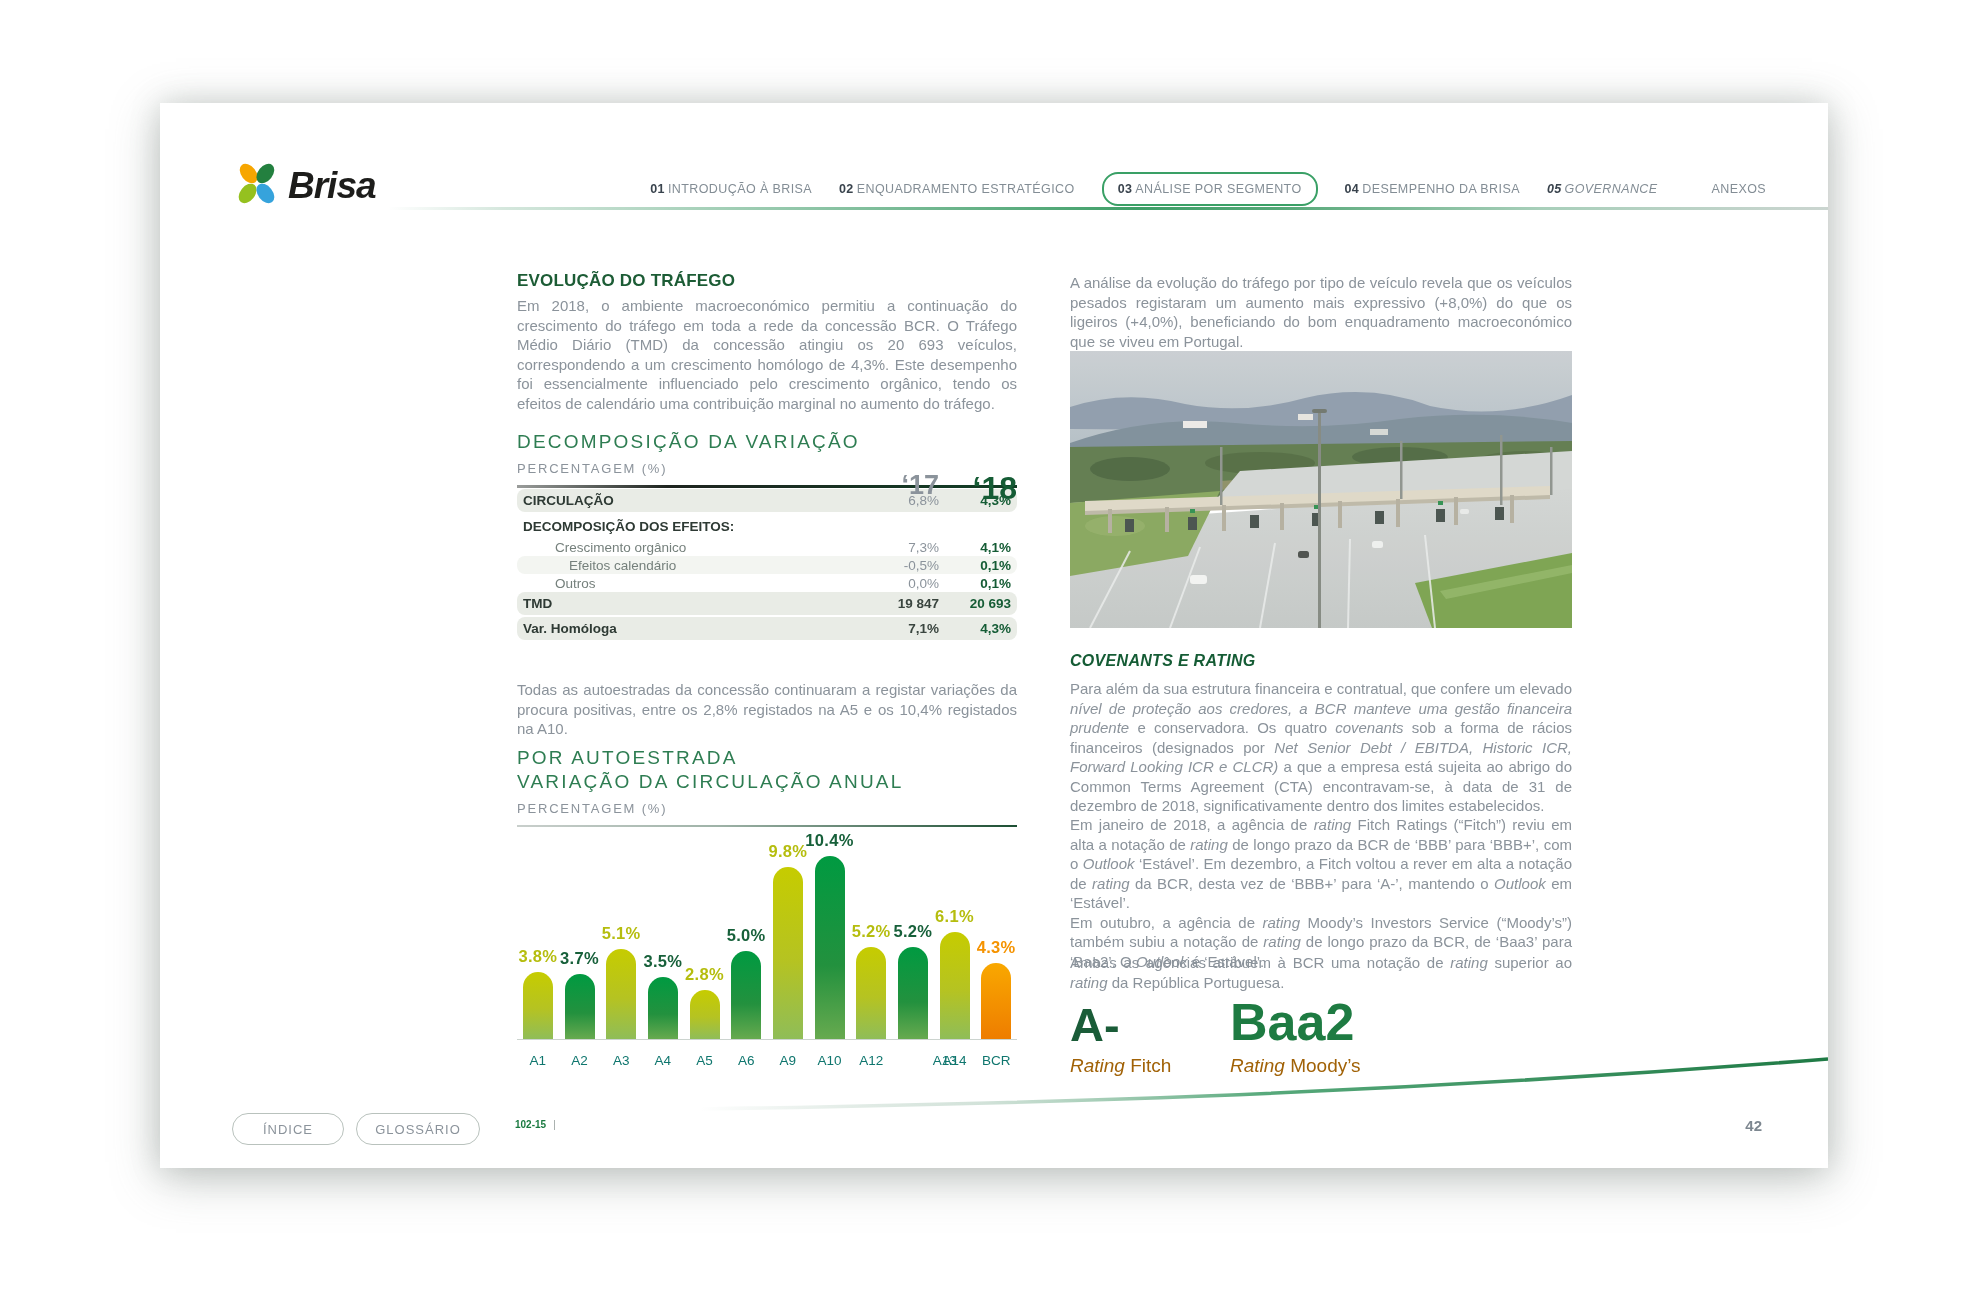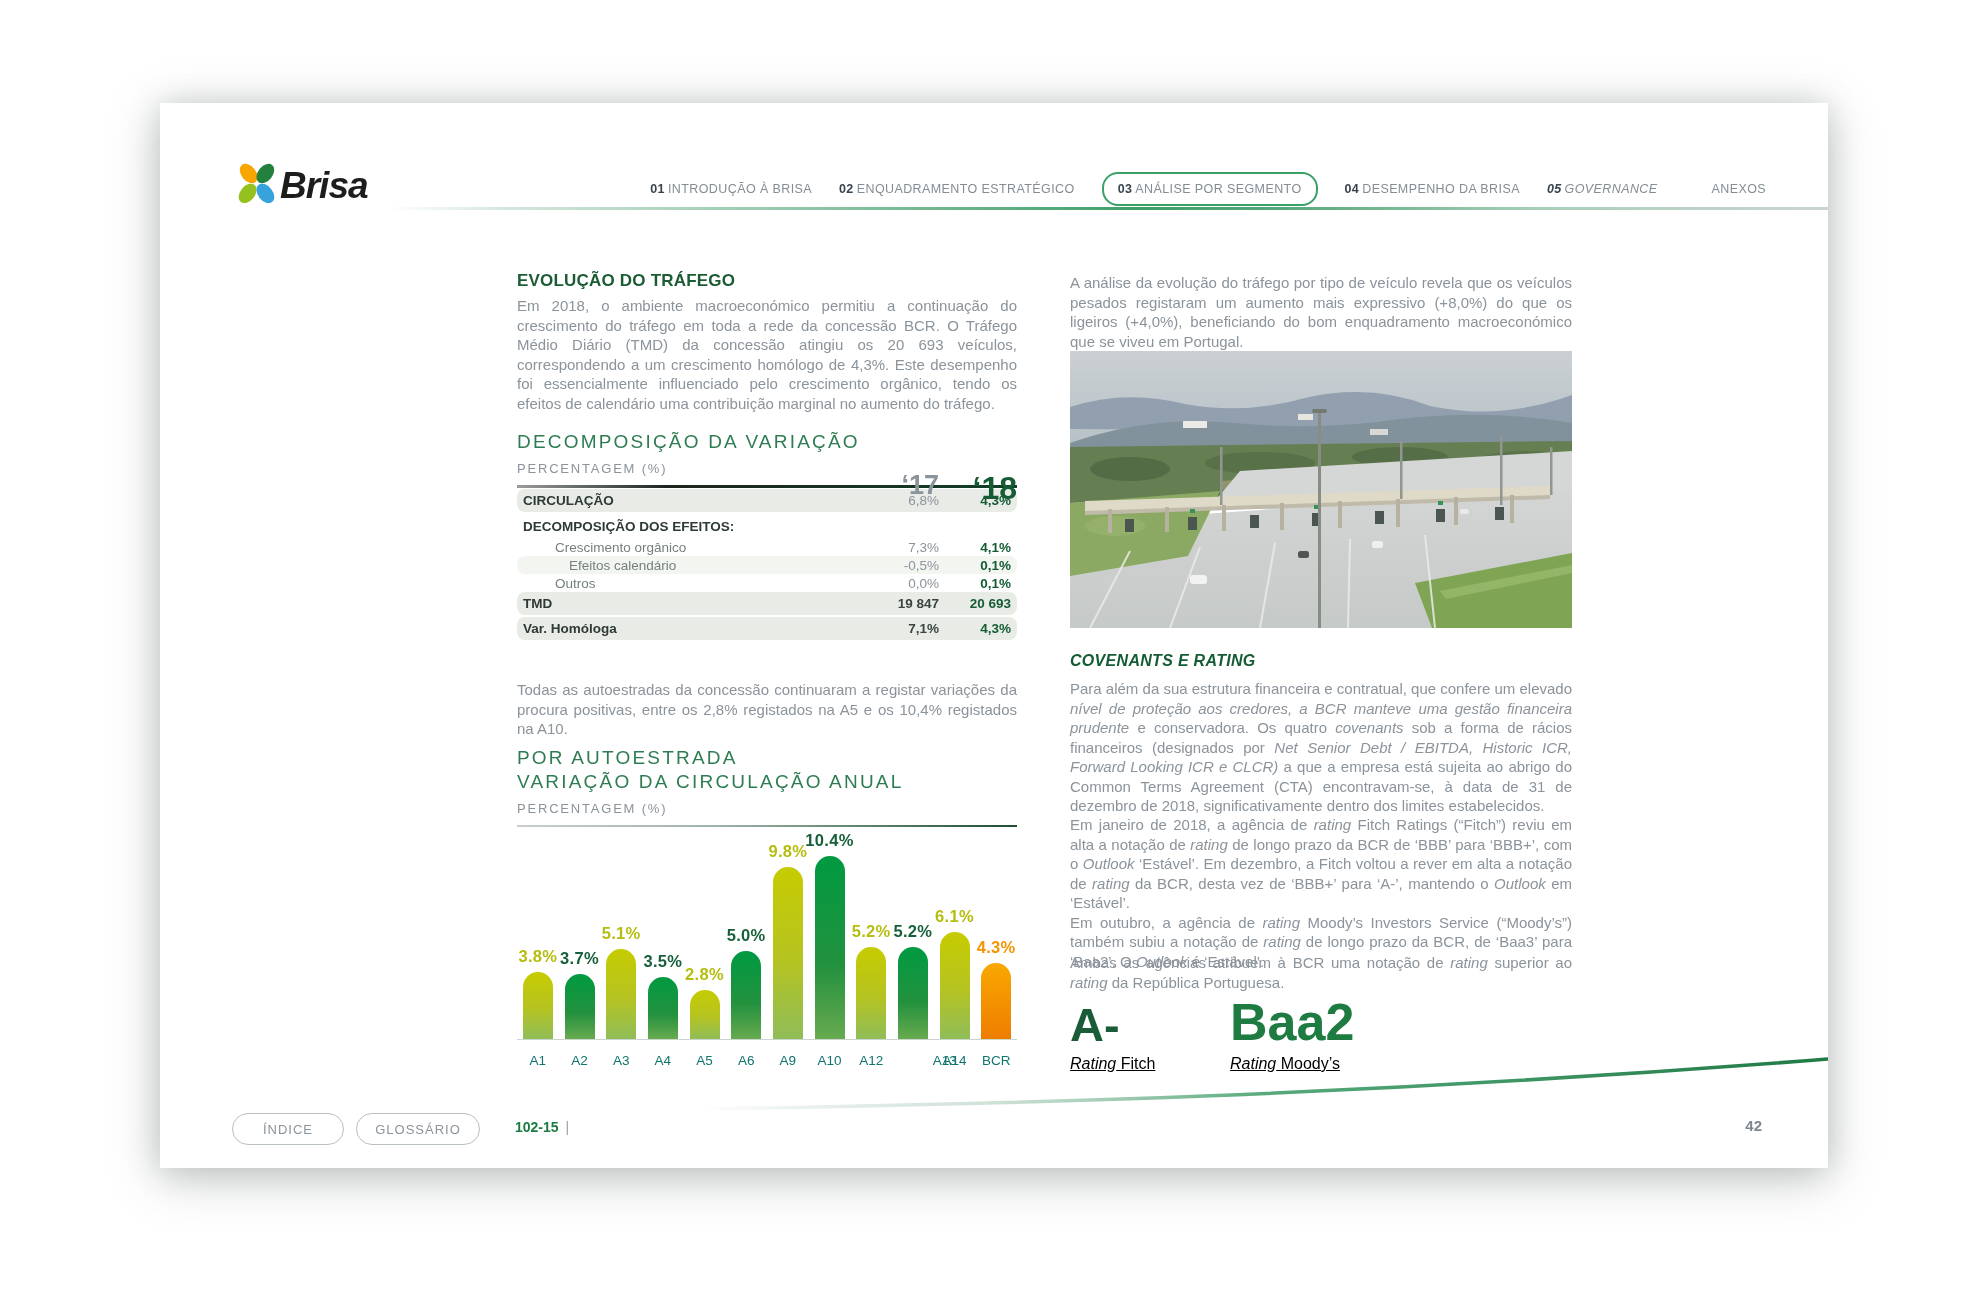--- a/index.html
+++ b/index.html
@@ -1,20 +1,20 @@
 <!DOCTYPE html>
 <html><head>
 <meta charset="utf-8">
 <style>
   html,body{margin:0;padding:0;}
   body{width:1974px;height:1289px;background:#ffffff;font-family:"Liberation Sans",sans-serif;position:relative;overflow:hidden;}
   .page{position:absolute;left:160px;top:103px;width:1668px;height:1065px;background:#ffffff;
         box-shadow:0 10px 45px rgba(100,110,105,.38), 0 0 28px rgba(120,130,125,.22);}
   
-  .logo{position:absolute;left:74px;top:58px;display:flex;align-items:center;gap:0;}
+  .logo{position:absolute;left:74px;top:58px;display:flex;align-items:center;gap:8px;}
   .logo-word{font-size:37px;font-weight:800;font-style:italic;color:#1d1d1b;letter-spacing:-1px;}
   .nav{position:absolute;left:640px;right:62px;top:66px;height:40px;display:flex;align-items:center;justify-content:flex-end;gap:27px;z-index:3;}
   .nav-item{font-size:12.5px;color:#838d95;letter-spacing:.4px;white-space:nowrap;}
   .nav-item b{color:#39434d;font-weight:700;margin-right:3px;}
   .nav-item.ital{font-style:italic;}
   .nav-item.active{border:2px solid #3aa066;border-radius:16px;padding:8px 14px;background:#fff;}
   .nav-sep{width:1px;height:26px;background:#c9d0cc;}
   .nav-line{position:absolute;left:228px;right:0;top:104px;height:2.5px;z-index:1;
     background:linear-gradient(90deg,rgba(255,255,255,0) 0%,#d5e7dd 8%,#8cc4a5 30%,#3f9f68 52%,#56a878 62%,#a8cfba 80%,#cbd5d0 100%);}
   
@@ -56,27 +56,27 @@
   .bar-val{position:absolute;width:80px;text-align:center;font-size:16.5px;font-weight:700;letter-spacing:.3px;}
   .bar-val.yg{color:#b5bd0e;}
   .bar-val.g{color:#17603a;}
   .bar-val.o{color:#f59300;}
   .bar-cat{position:absolute;bottom:0;width:60px;text-align:center;font-size:13.5px;font-weight:400;color:#0f766e;}
   
   .photo{position:absolute;top:248px;width:502px;height:277px;overflow:hidden;}
   .cov-title{position:absolute;top:549px;font-size:16px;font-weight:700;font-style:italic;color:#155c35;letter-spacing:.3px;}
   .rating{position:absolute;}
   .rating .val{font-weight:800;line-height:1;}
-  .rating .cap{font-size:16px;color:#000000;margin-top:7px;text-decoration:underline;}
+  .rating .cap{font-size:19px;color:#a16207;margin-top:7px;}
   .rating .cap em{font-style:italic;}
   
   .swoosh{position:absolute;left:0;top:0;width:1668px;height:1065px;pointer-events:none;}
   .pill{position:absolute;top:1010px;height:30px;border:1.5px solid #b9c2bd;border-radius:17px;display:flex;align-items:center;justify-content:center;
         font-size:13px;color:#8b939b;letter-spacing:1px;background:#fff;cursor:pointer;}
-  .gri{position:absolute;left:355px;top:1016px;font-size:14px;font-weight:700;color:#1a7a40;}
+  .gri{position:absolute;left:355px;top:1016px;font-size:10px;font-weight:700;color:#1a7a40;}
   .gri .sep{color:#9aa3a0;font-weight:400;margin-left:7px;}
   .pagenum{position:absolute;right:66px;top:1014px;font-size:15px;color:#7d8790;font-weight:700;}
 </style>
 </head>
 <body>
 
 <div class="page">
 
   <div class="logo">
     <span>

